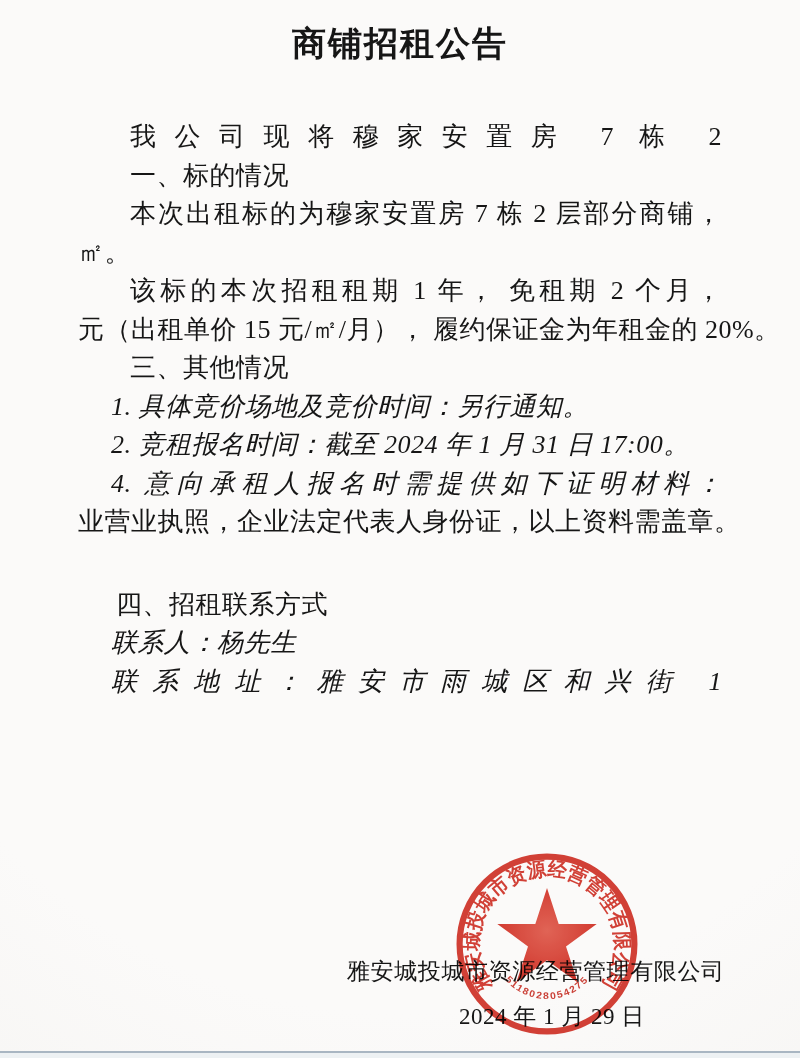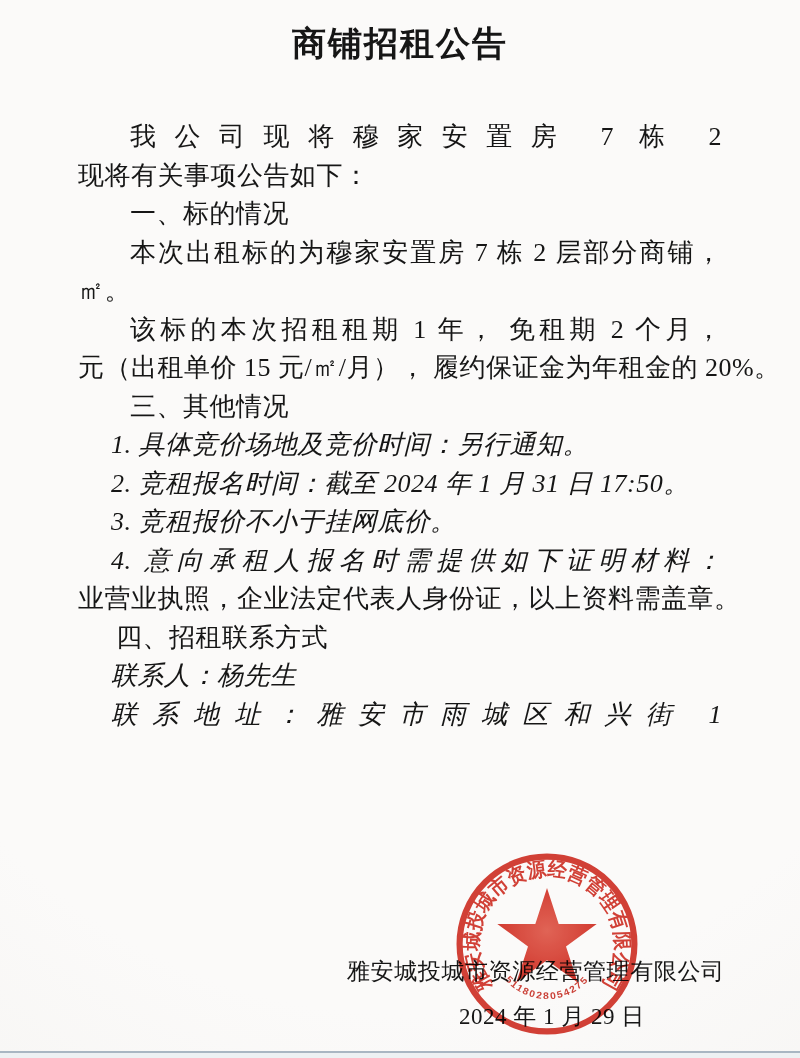--- a/index.html
+++ b/index.html
@@ -23,21 +23,21 @@
     font-size: 26px; line-height: 38.5px;
     letter-spacing: 0.5px;
   }
   .line { height: 38.5px; white-space: nowrap; overflow: visible; }
   .jy {
     white-space: normal; word-break: keep-all; overflow: hidden;
     text-align: justify; text-align-last: justify;
   }
   .ind2 { padding-left: 52px; }
   .item { padding-left: 33px; font-style: italic; }
-  .c4   { padding-left: 38px; }
+  .c4   { padding-left: 38px; margin-top: 44px; }
   .sig-company {
     position: absolute; top: 956px; left: 347px;
     font-size: 23px; letter-spacing: 0.6px; white-space: nowrap;
   }
   .sig-date {
     position: absolute; top: 1001px; left: 459px;
     font-size: 23px; letter-spacing: 0.5px; white-space: nowrap;
   }
   .seal {
     position: absolute; left: 451px; top: 849px; width: 192px; height: 190px;
@@ -54,30 +54,28 @@
 </style>
 </head>
 <body>
 
 <div class="page">
 
   <div class="doc-title">商铺招租公告</div>
 
   <div class="content">
     <div class="line ind2 jy">我公司现将穆家安置房 7 栋 2 层部分商铺进行对外公开招租，</div>
-    <div class="line">现将有关事项公告如下：</div>
     <div class="line ind2">一、标的情况</div>
     <div class="line ind2 jy">本次出租标的为穆家安置房 7 栋 2 层部分商铺，面积 637.84</div>
     <div class="line">㎡。</div>
     <div class="line ind2 jy">该标的本次招租租期 1 年， 免租期 2 个月， 年租金 114800</div>
     <div class="line">元（出租单价 15 元/㎡/月）， 履约保证金为年租金的 20%。</div>
     <div class="line ind2">三、其他情况</div>
     <div class="line item">1. 具体竞价场地及竞价时间：另行通知。</div>
-    <div class="line item">2. 竞租报名时间：截至 2024 年 1 月 31 日 17:50。</div>
-    <div class="line item">3. 竞租报价不小于挂网底价。</div>
+    <div class="line item">2. 竞租报名时间：截至 2024 年 1 月 31 日 17:00。</div>
     <div class="line item jy">4. 意向承租人报名时需提供如下证明材料：本人身份证，企</div>
     <div class="line">业营业执照，企业法定代表人身份证，以上资料需盖章。</div>
     <div class="line c4">四、招租联系方式</div>
     <div class="line item">联系人：杨先生</div>
     <div class="line item jy">联系地址：雅安市雨城区和兴街 1 号雅安城投城市资源经营</div>
   </div>
 
   <div class="sig-company">雅安城投城市资源经营管理有限公司</div>
   <div class="sig-date">2024 年 1 月 29 日</div>
 

